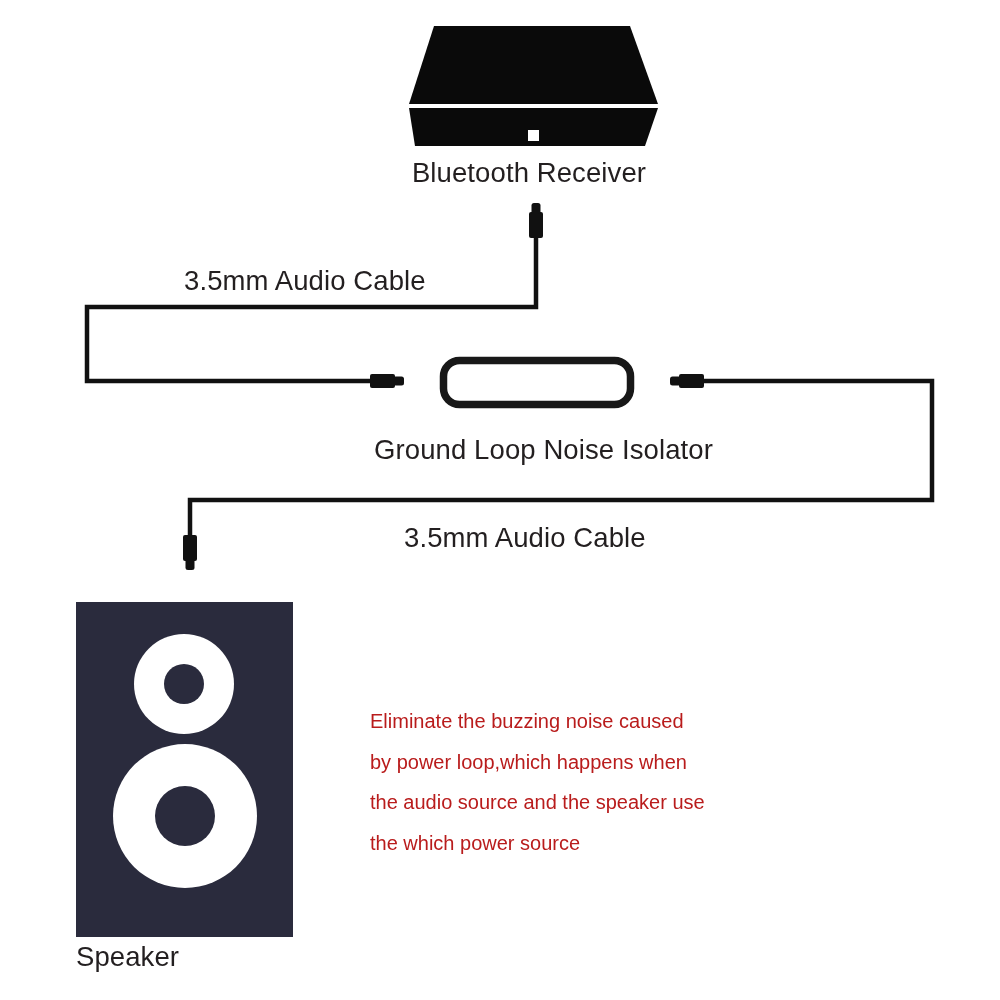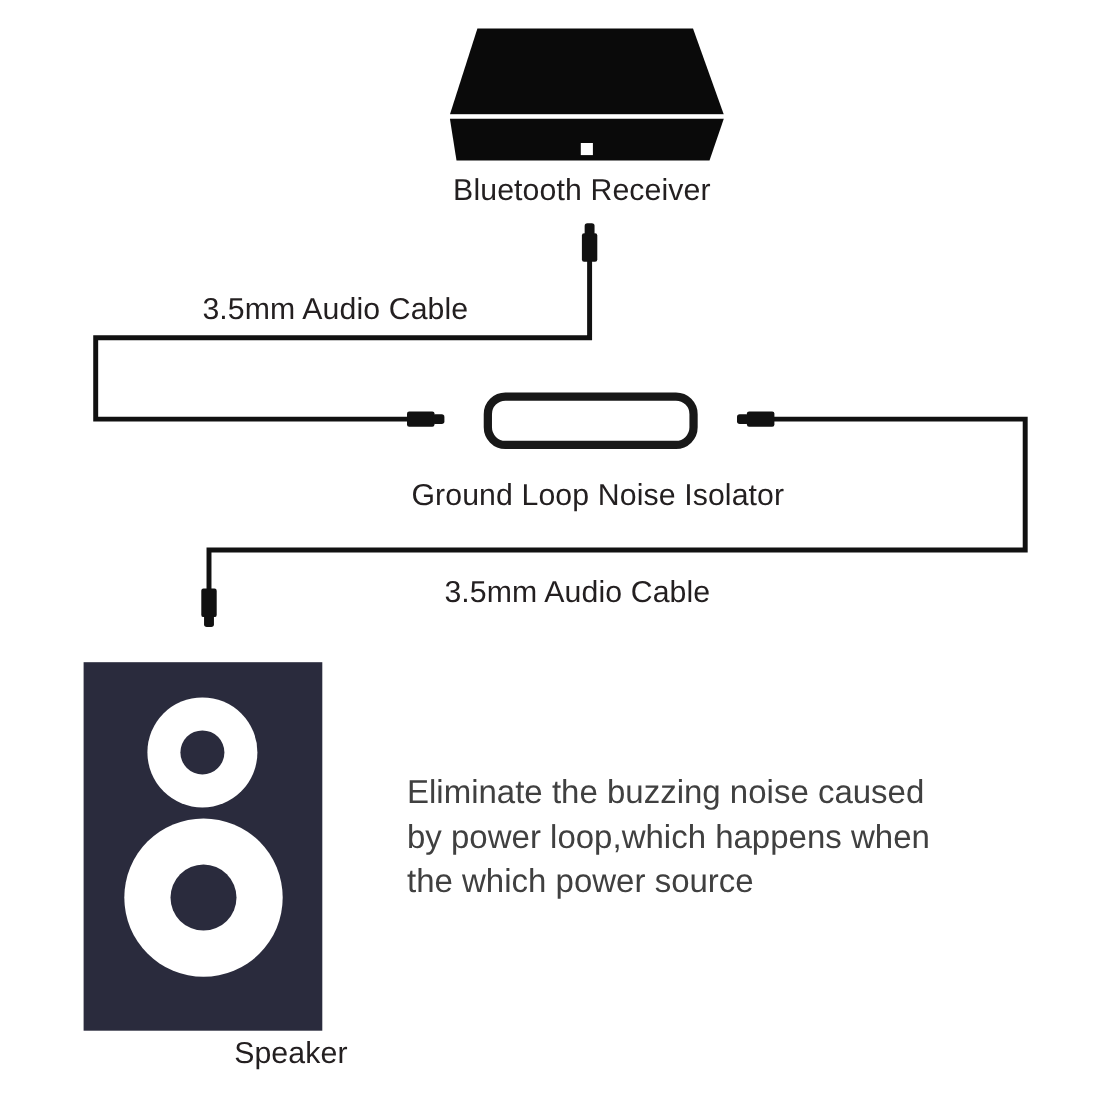--- a/index.html
+++ b/index.html
@@ -56,31 +56,31 @@
   }
   #label-cable-bottom {
     left: 404px;
     top: 522px;
     font-size: 27.5px;
   }
   #label-speaker {
     left: 76px;
     top: 941px;
     width: 240px;
-    text-align: right;
+    text-align: left;
     font-size: 27.5px;
   }
   #description-block {
     position: absolute;
     left: 370px;
     top: 701px;
     width: 460px;
-    font-size: 30px;
+    font-size: 20px;
     line-height: 40.5px;
-    color: #404040;
+    color: #b91c1c;
   }
   #description-block .desc-line {
     display: block;
     white-space: nowrap;
   }
 </style>
 </head>
 <body>
 
 <div id="stage">
@@ -153,16 +153,17 @@
 
   <div class="label" id="label-isolator">Ground Loop Noise Isolator</div>
 
   <div class="label" id="label-cable-bottom">3.5mm Audio Cable</div>
 
   <div class="label" id="label-speaker">Speaker</div>
 
   <div id="description-block">
     <span class="desc-line">Eliminate the buzzing noise caused</span>
     <span class="desc-line">by power loop,which happens when</span>
+    <span class="desc-line">the audio source and the speaker use</span>
     <span class="desc-line">the which power source</span>
   </div>
 
 </div>
 
 </body></html>

